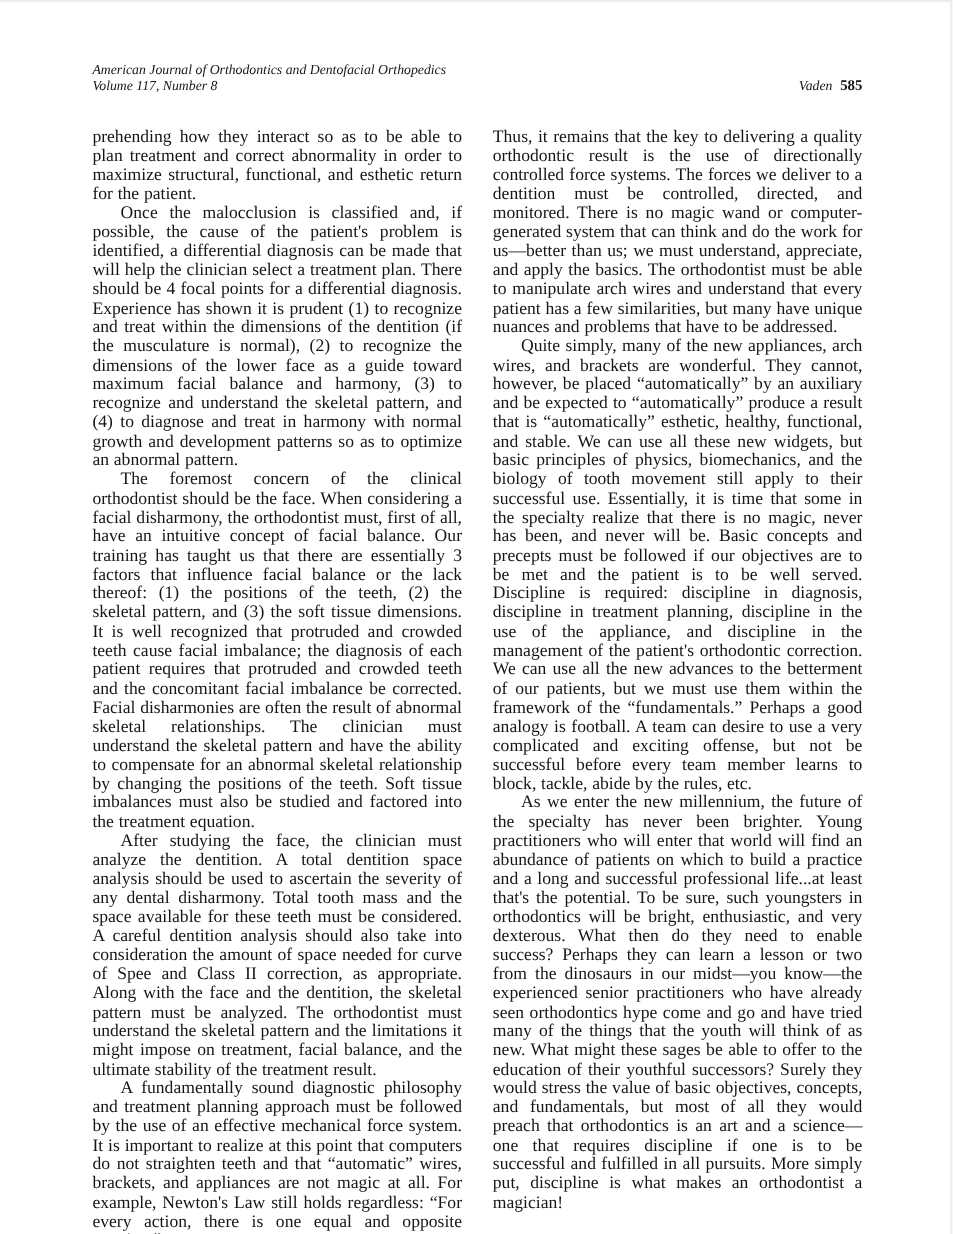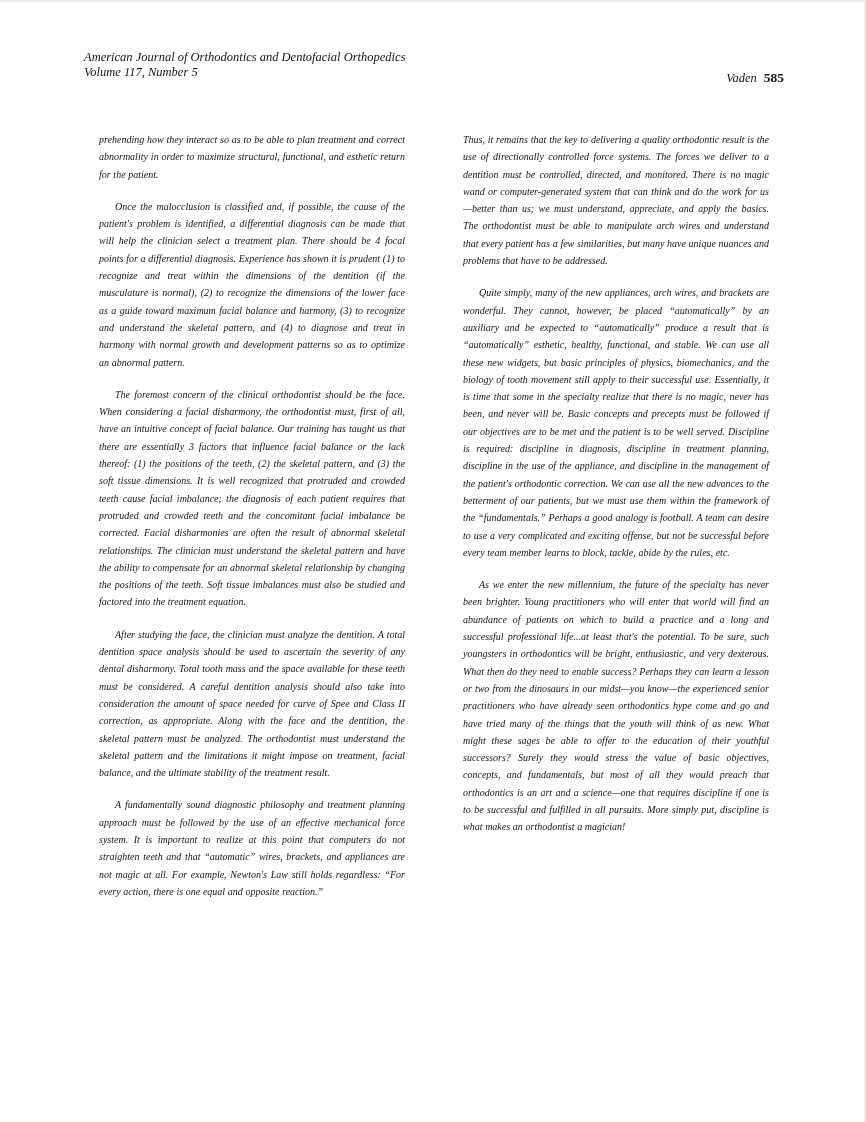--- a/index.html
+++ b/index.html
@@ -17,21 +17,21 @@
     overflow: hidden;
     box-shadow: inset -2px 2px 0 #ececec;
   }
   .page-header {
     position: absolute;
     top: 50px;
     left: 84px;
     right: 82px;
     display: flex;
     justify-content: space-between;
-    align-items: flex-start;
+    align-items: flex-end;
     font-size: 12.5px;
     line-height: 15px;
   }
   .header-left {
     font-style: italic;
   }
   .journal-title {
     white-space: nowrap;
   }
   .volume-info {
@@ -57,41 +57,40 @@
     left: 84px;
     right: 82px;
     display: flex;
     gap: 28px;
   }
   .column {
     flex: 1 1 0;
     min-width: 0;
   }
   .column p {
-    margin: 15px;
-    font-size: 10px;
+    margin: 0;
+    font-size: 16px;
     line-height: 17.3px;
     text-align: justify;
     text-indent: 1.6em;
     word-spacing: 0.02em;
-    font-style: italic;
   }
   .column p.no-indent {
     text-indent: 0;
   }
 </style>
 </head>
 <body>
 
 <div class="page">
 
   <header class="page-header">
     <div class="header-left">
       <div class="journal-title">American Journal of Orthodontics and Dentofacial Orthopedics</div>
-      <div class="volume-info">Volume 117, Number 5</div>
+      <div class="volume-info">Volume 117, Number 8</div>
     </div>
     <div class="header-right">
       <span class="author">Vaden</span><span class="page-number">585</span>
     </div>
   </header>
 
   <main class="content">
     <div class="column">
       <p class="no-indent">prehending how they interact so as to be able to plan treatment and correct abnormality in order to maximize structural, functional, and esthetic return for the patient.</p>
       <p>Once the malocclusion is classified and, if possible, the cause of the patient's problem is identified, a differential diagnosis can be made that will help the clinician select a treatment plan. There should be 4 focal points for a differential diagnosis. Experience has shown it is prudent (1) to recognize and treat within the dimensions of the dentition (if the musculature is normal), (2) to recognize the dimensions of the lower face as a guide toward maximum facial balance and harmony, (3) to recognize and understand the skeletal pattern, and (4) to diagnose and treat in harmony with normal growth and development patterns so as to optimize an abnormal pattern.</p>

